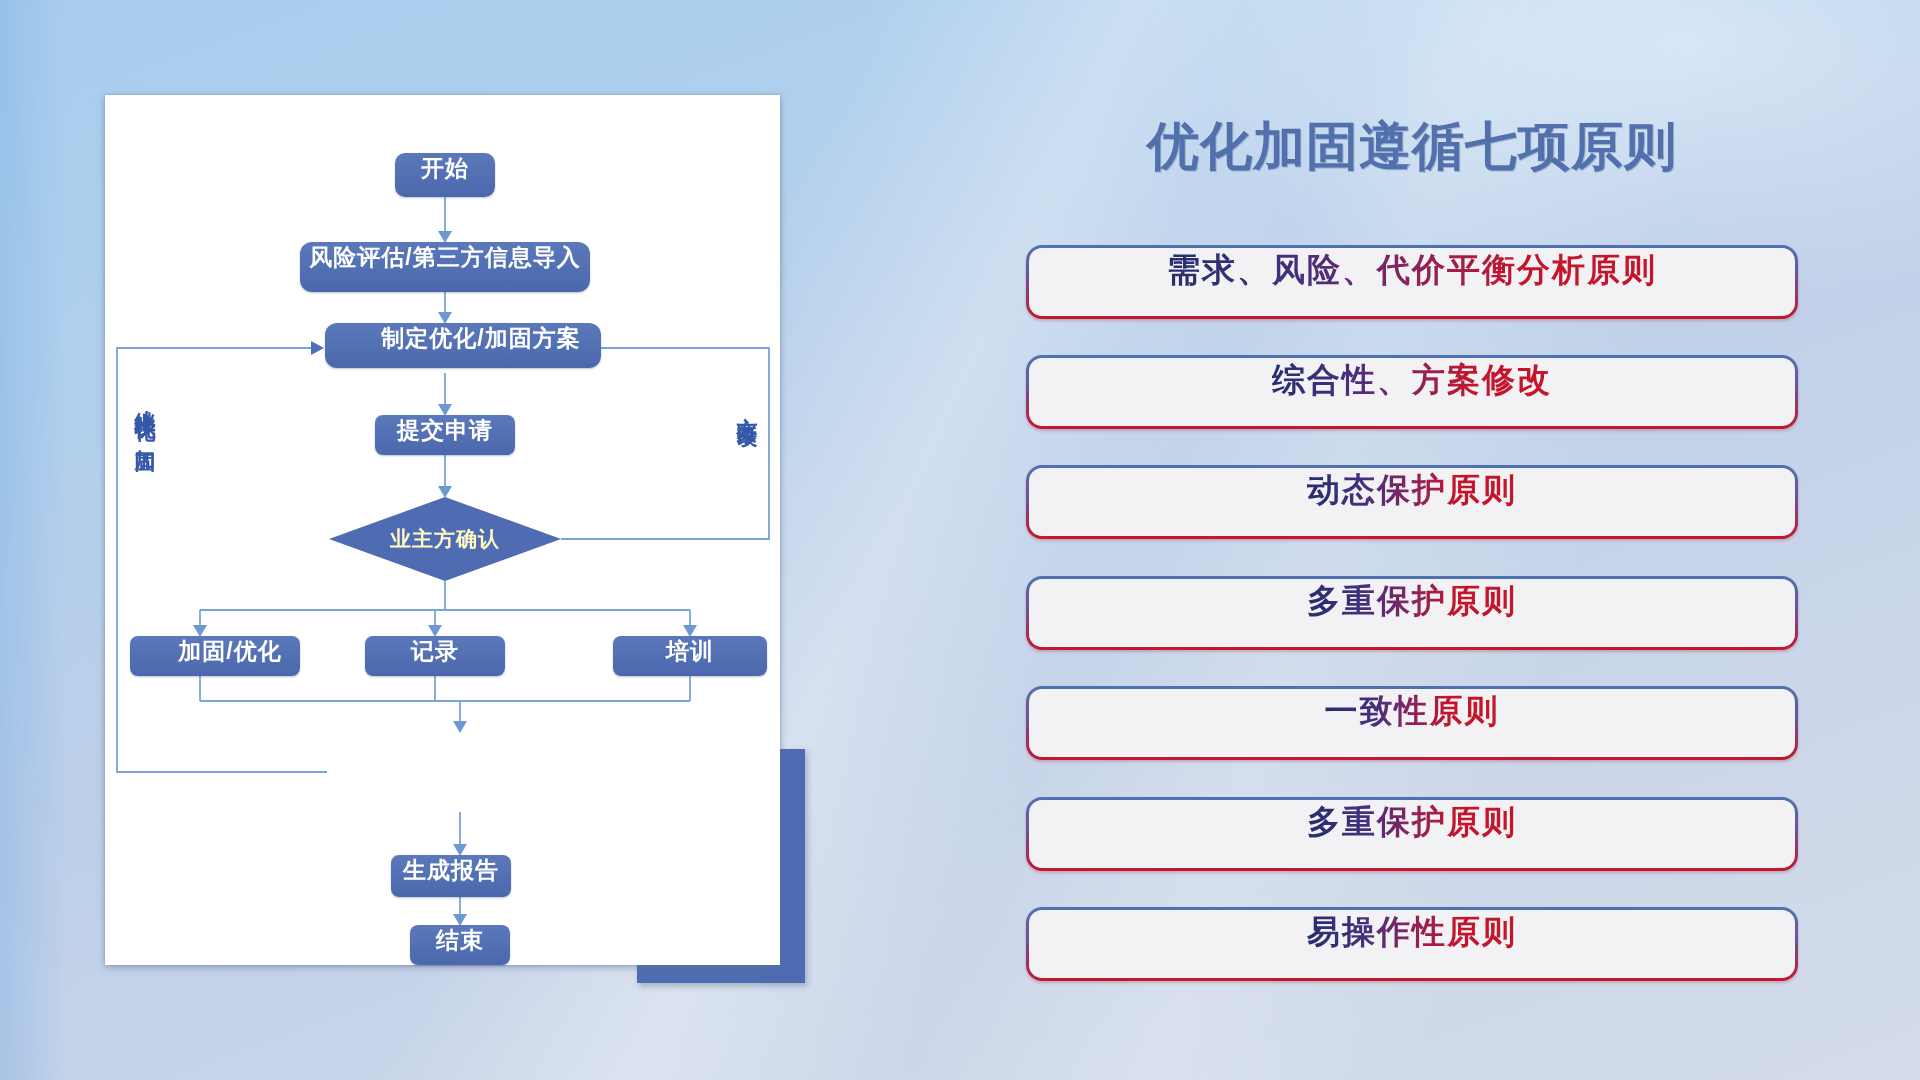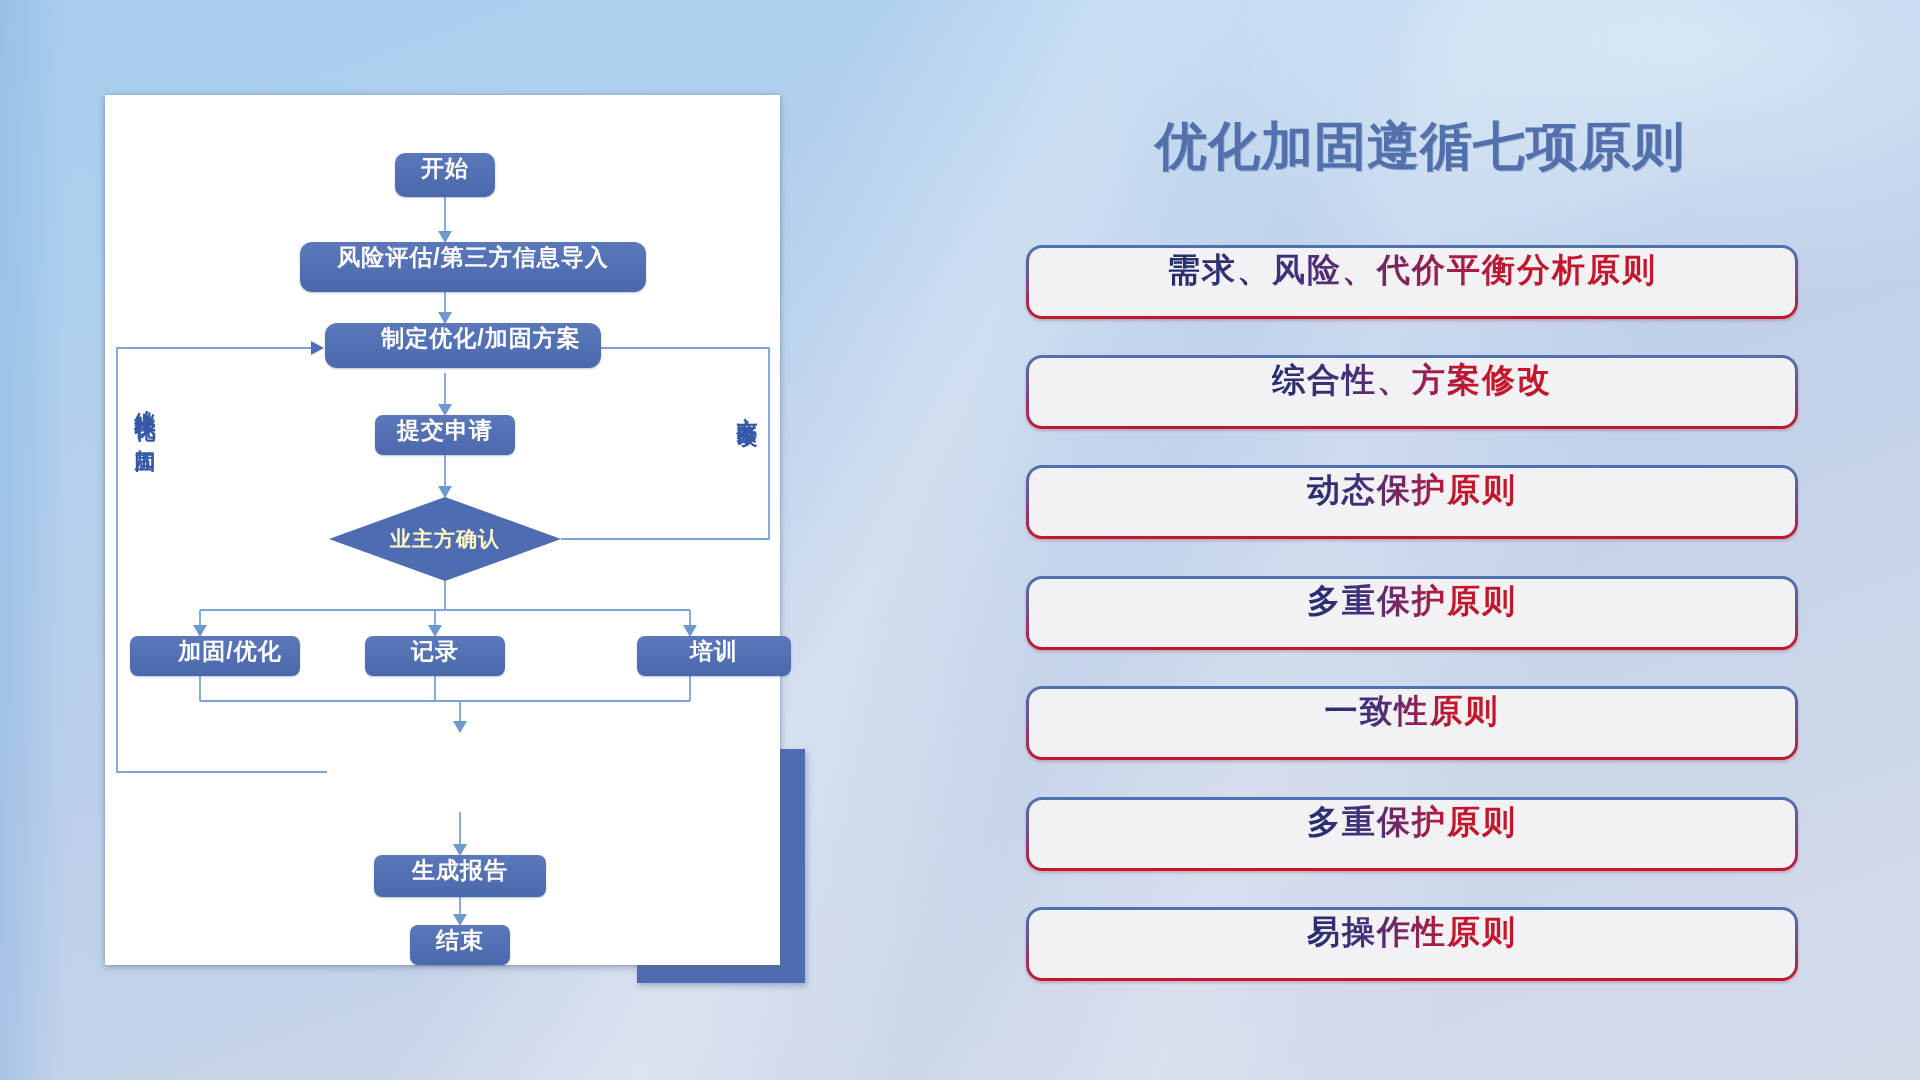--- a/index.html
+++ b/index.html
@@ -41,21 +41,21 @@
     border-radius:0;box-shadow:none;
   }
   .loop-label{
     position:absolute;color:#3558a8;font-weight:bold;font-size:21px;
     writing-mode:vertical-rl;text-orientation:upright;letter-spacing:3px;line-height:1;
   }
 
   
   .panel{position:absolute;left:1026px;top:0;width:772px;}
   .panel-title{
-    position:absolute;left:8px;top:112px;width:100%;margin:0;
+    position:absolute;left:0;top:112px;width:100%;margin:0;
     text-align:center;font-size:52px;font-weight:bold;color:#5170ac;
     text-shadow:1px 1px 0 rgba(58,80,135,.30);letter-spacing:1px;white-space:nowrap;
   }
   .principle{
     position:absolute;left:0;width:772px;height:74px;box-sizing:border-box;
     border:3px solid transparent;border-radius:16px;
     background:
       linear-gradient(#f2f2f5,#f2f2f5) padding-box,
       linear-gradient(180deg,#4e72b0 0%,#6f5096 45%,#c5152b 100%) border-box;
     display:flex;justify-content:center;
@@ -113,21 +113,21 @@
       <g fill="#4d71b6">
         <path d="M206,246 L206,260 L219,253 Z"></path>
         <path d="M474,246 L474,260 L461,253 Z"></path>
       </g>
     </svg>
 
     <div class="flow-node" style="left:290px;top:58px;width:100px;height:44px;">
       <span>开始</span>
     </div>
 
-    <div class="flow-node" style="left:195px;top:147px;width:346px;height:50px;border-radius:12px;">
+    <div class="flow-node" style="left:195px;top:147px;width:290px;height:50px;border-radius:12px;">
       <span>风险评估/第三方信息导入</span>
     </div>
 
     <div class="flow-node" style="left:220px;top:228px;width:240px;height:45px;border-radius:12px;padding-left:36px;">
       <span>制定优化/加固方案</span>
     </div>
 
     <div class="flow-node small" style="left:270px;top:320px;width:140px;height:40px;">
       <span>提交申请</span>
     </div>
@@ -137,26 +137,26 @@
     </div>
 
     <div class="flow-node small" style="left:25px;top:541px;width:140px;height:40px;padding-left:30px;">
       <span>加固/优化</span>
     </div>
 
     <div class="flow-node small" style="left:260px;top:541px;width:140px;height:40px;">
       <span>记录</span>
     </div>
 
-    <div class="flow-node small" style="left:532px;top:541px;width:154px;height:40px;">
+    <div class="flow-node small" style="left:508px;top:541px;width:154px;height:40px;">
       <span>培训</span>
     </div>
 
 
-    <div class="flow-node small" style="left:269px;top:760px;width:172px;height:42px;">
+    <div class="flow-node small" style="left:286px;top:760px;width:120px;height:42px;">
       <span>生成报告</span>
     </div>
 
     <div class="flow-node small" style="left:305px;top:830px;width:100px;height:40px;">
       <span>结束</span>
     </div>
 
     <div class="loop-label" style="left:30px;top:300px;">继续优化/加固</div>
 
     <div class="loop-label" style="left:632px;top:305px;">方案修改</div>

